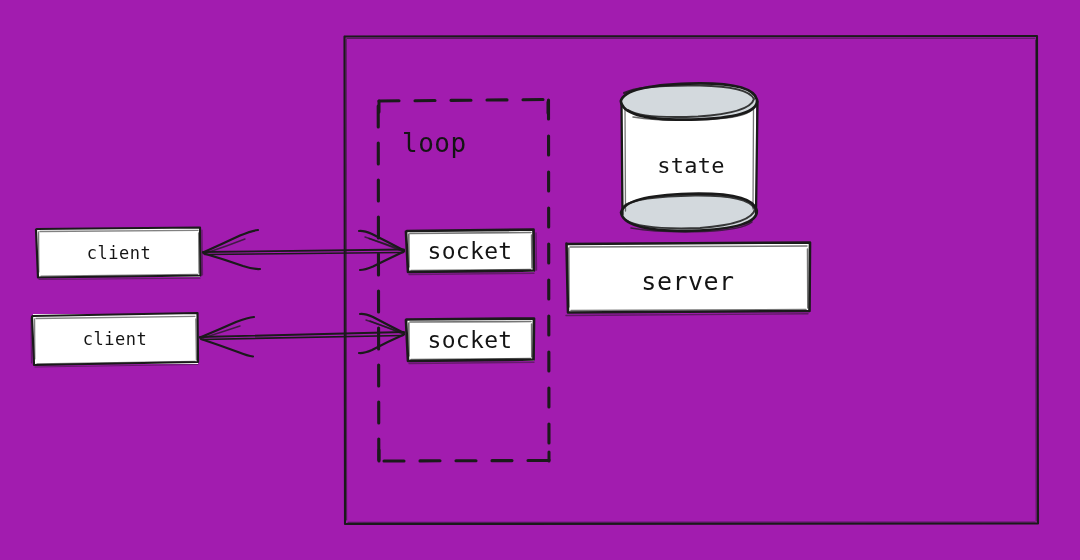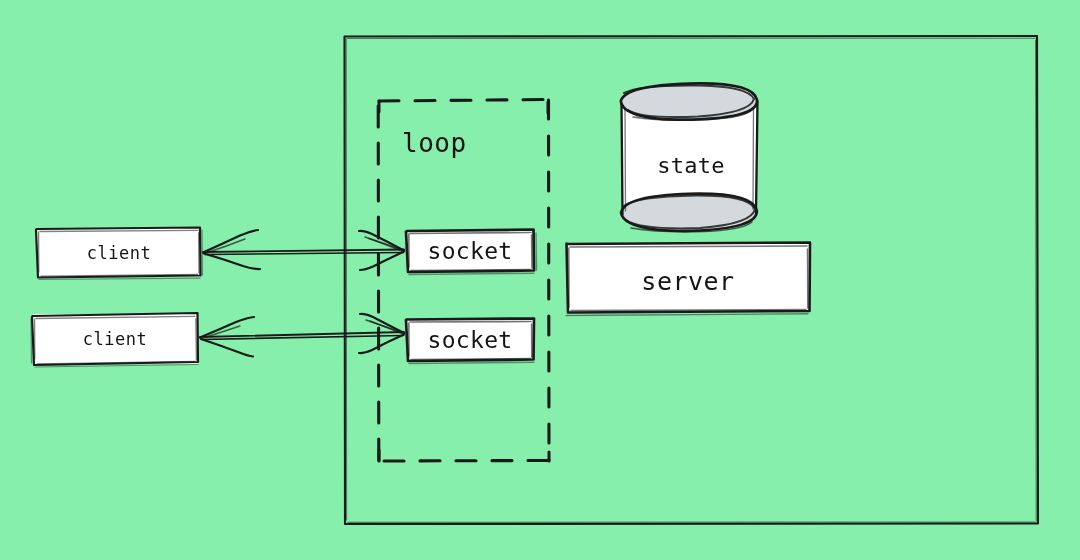--- a/index.html
+++ b/index.html
@@ -10,21 +10,21 @@
   body {
     width: 1080px;
     height: 560px;
     font-family: "DejaVu Sans Mono", monospace;
     overflow: hidden;
   }
   #canvas {
     position: relative;
     width: 1080px;
     height: 560px;
-    background: #86efac;
+    background: #a21caf;
   }
   #diagram-svg {
     position: absolute;
     top: 0;
     left: 0;
     width: 1080px;
     height: 560px;
   }
   .sketch-stroke {
     fill: none;

